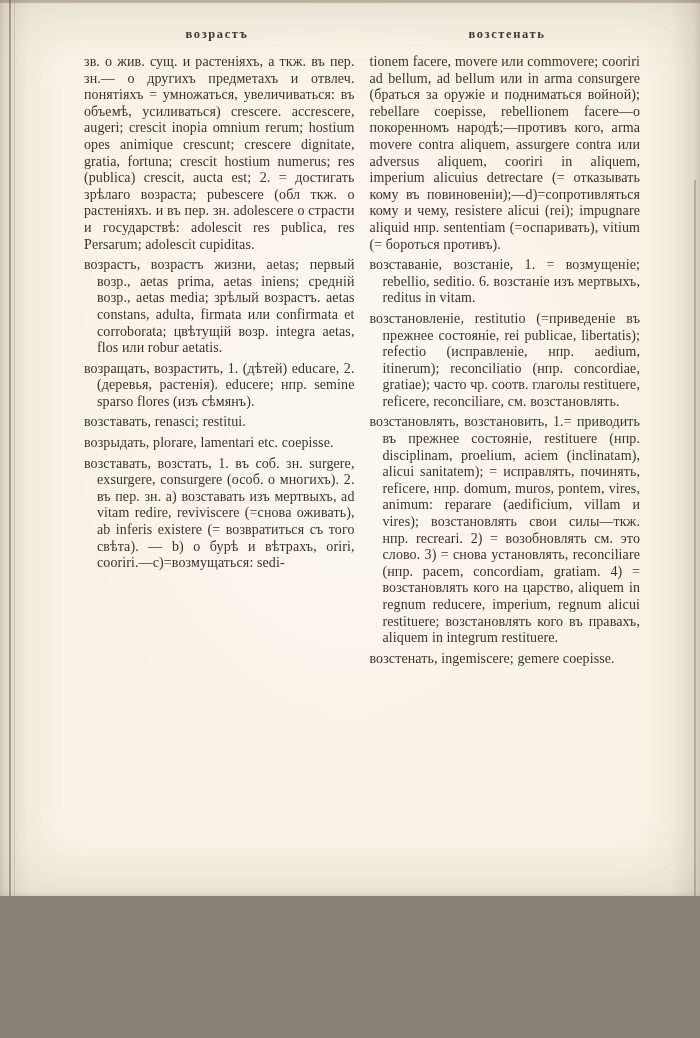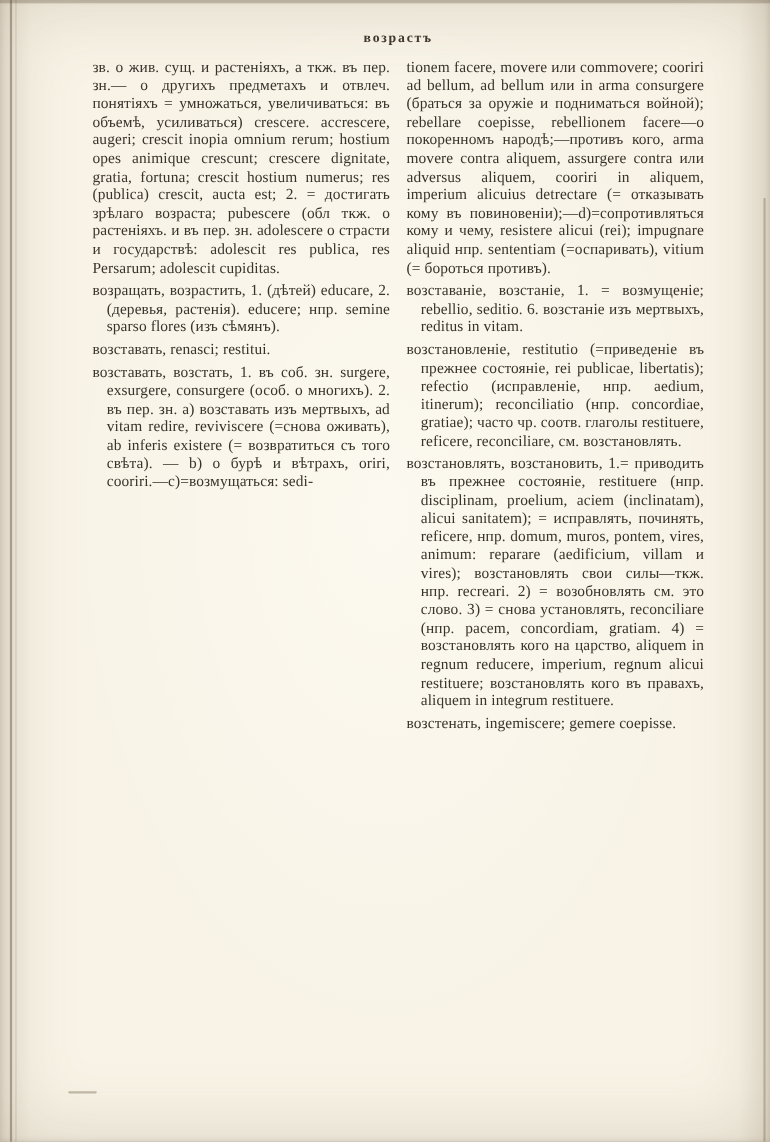--- a/index.html
+++ b/index.html
@@ -3,21 +3,21 @@
 <meta charset="utf-8">
 <style>
   html, body { margin: 0; padding: 0; }
   body {
     width: 700px; height: 1038px;
     background: #8a8176;
     font-family: "Liberation Serif", "DejaVu Serif", serif;
   }
   .page {
     position: relative;
-    width: 700px; height: 1038px;
+    width: 700px; height: 896px;
     background: #f8f3e6;
     background-image:
       radial-gradient(ellipse at 50% 45%, rgba(255,255,250,0.5) 0%, rgba(255,255,250,0) 60%),
       linear-gradient(90deg, rgba(120,100,70,0.10) 0%, rgba(120,100,70,0) 4%, rgba(120,100,70,0) 96%, rgba(120,100,70,0.12) 100%);
     overflow: hidden;
     color: #35302a;
   }
   .page::after {
     content: "";
     position: absolute; inset: 0;
@@ -76,28 +76,31 @@
 <div class="page">
 
   <div class="edge-top"></div>
   <div class="edge-left"></div>
   <div class="edge-left2"></div>
   <div class="edge-right"></div>
   <div class="speck"></div>
 
   <div class="runheads">
     <div class="rh">возрастъ</div>
+    <div class="rh">возстенать</div>
   </div>
 
   <div class="content">
 
     <div class="col">
       <p class="cont">зв. о жив. сущ. и растеніяхъ, а ткж. въ пер. зн.— о другихъ предметахъ и отвлеч. понятіяхъ = умножаться, увеличиваться: въ объемѣ, усиливаться) crescere. accrescere, augeri; crescit inopia omnium rerum; hostium opes animique crescunt; crescere dignitate, gratia, fortuna; crescit hostium numerus; res (publica) crescit, aucta est; 2. = достигать зрѣлаго возраста; pubescere (обл ткж. о растеніяхъ. и въ пер. зн. adolescere о страсти и государствѣ: adolescit res publica, res Persarum; adolescit cupiditas.</p>
+      <p class="entry">возрастъ, возрастъ жизни, aetas; первый возр., aetas prima, aetas iniens; средній возр., aetas media; зрѣлый возрастъ. aetas constans, adulta, firmata или confirmata et corroborata; цвѣтущій возр. integra aetas, flos или robur aetatis.</p>
       <p class="entry">возращать, возрастить, 1. (дѣтей) educare, 2. (деревья, растенія). educere; нпр. semine sparso flores (изъ сѣмянъ).</p>
       <p class="entry">возставать, renasci; restitui.</p>
+      <p class="entry">возрыдать, plorare, lamentari etc. coepisse.</p>
       <p class="entry">возставать, возстать, 1. въ соб. зн. surgere, exsurgere, consurgere (особ. о многихъ). 2. въ пер. зн. a) возставать изъ мертвыхъ, ad vitam redire, reviviscere (=снова оживать), ab inferis existere (= возвратиться съ того свѣта). — b) о бурѣ и вѣтрахъ, oriri, cooriri.—c)=возмущаться: sedi-</p>
     </div>
 
     <div class="col">
       <p class="cont">tionem facere, movere или commovere; cooriri ad bellum, ad bellum или in arma consurgere (браться за оружіе и подниматься войной); rebellare coepisse, rebellionem facere—о покоренномъ народѣ;—противъ кого, arma movere contra aliquem, assurgere contra или adversus aliquem, cooriri in aliquem, imperium alicuius detrectare (= отказывать кому въ повиновеніи);—d)=сопротивляться кому и чему, resistere alicui (rei); impugnare aliquid нпр. sententiam (=оспаривать), vitium (= бороться противъ).</p>
       <p class="entry">возставаніе, возстаніе, 1. = возмущеніе; rebellio, seditio. 6. возстаніе изъ мертвыхъ, reditus in vitam.</p>
       <p class="entry">возстановленіе, restitutio (=приведеніе въ прежнее состояніе, rei publicae, libertatis); refectio (исправленіе, нпр. aedium, itinerum); reconciliatio (нпр. concordiae, gratiae); часто чр. соотв. глаголы restituere, reficere, reconciliare, см. возстановлять.</p>
       <p class="entry">возстановлять, возстановить, 1.= приводить въ прежнее состояніе, restituere (нпр. disciplinam, proelium, aciem (inclinatam), alicui sanitatem); = исправлять, починять, reficere, нпр. domum, muros, pontem, vires, animum: reparare (aedificium, villam и vires); возстановлять свои силы—ткж. нпр. recreari. 2) = возобновлять см. это слово. 3) = снова установлять, reconciliare (нпр. pacem, concordiam, gratiam. 4) = возстановлять кого на царство, aliquem in regnum reducere, imperium, regnum alicui restituere; возстановлять кого въ правахъ, aliquem in integrum restituere.</p>
       <p class="entry">возстенать, ingemiscere; gemere coepisse.</p>
     </div>

